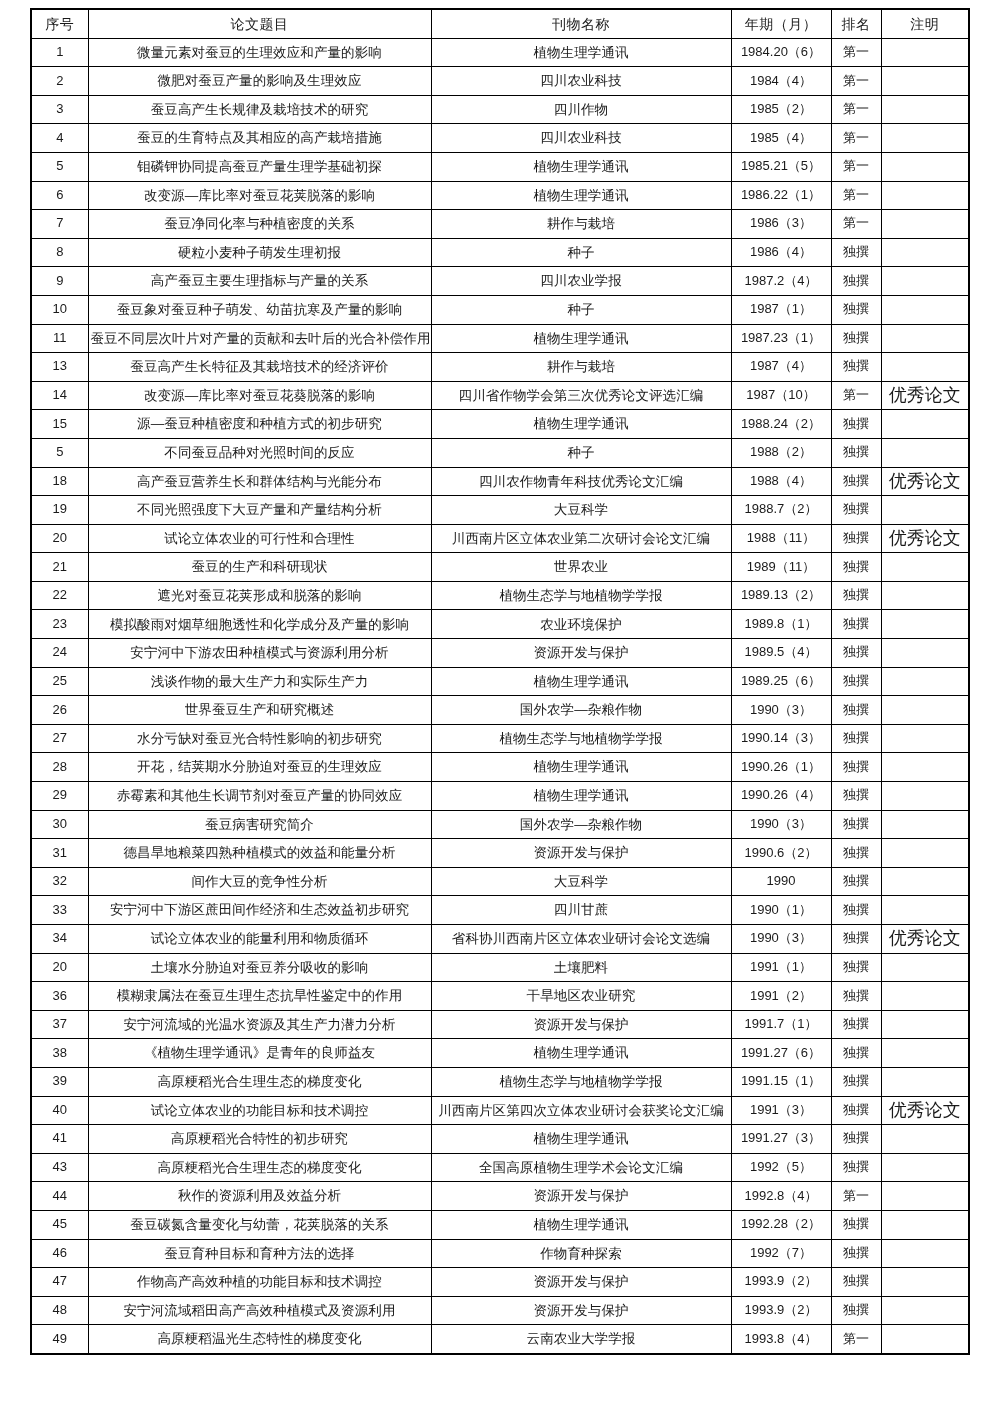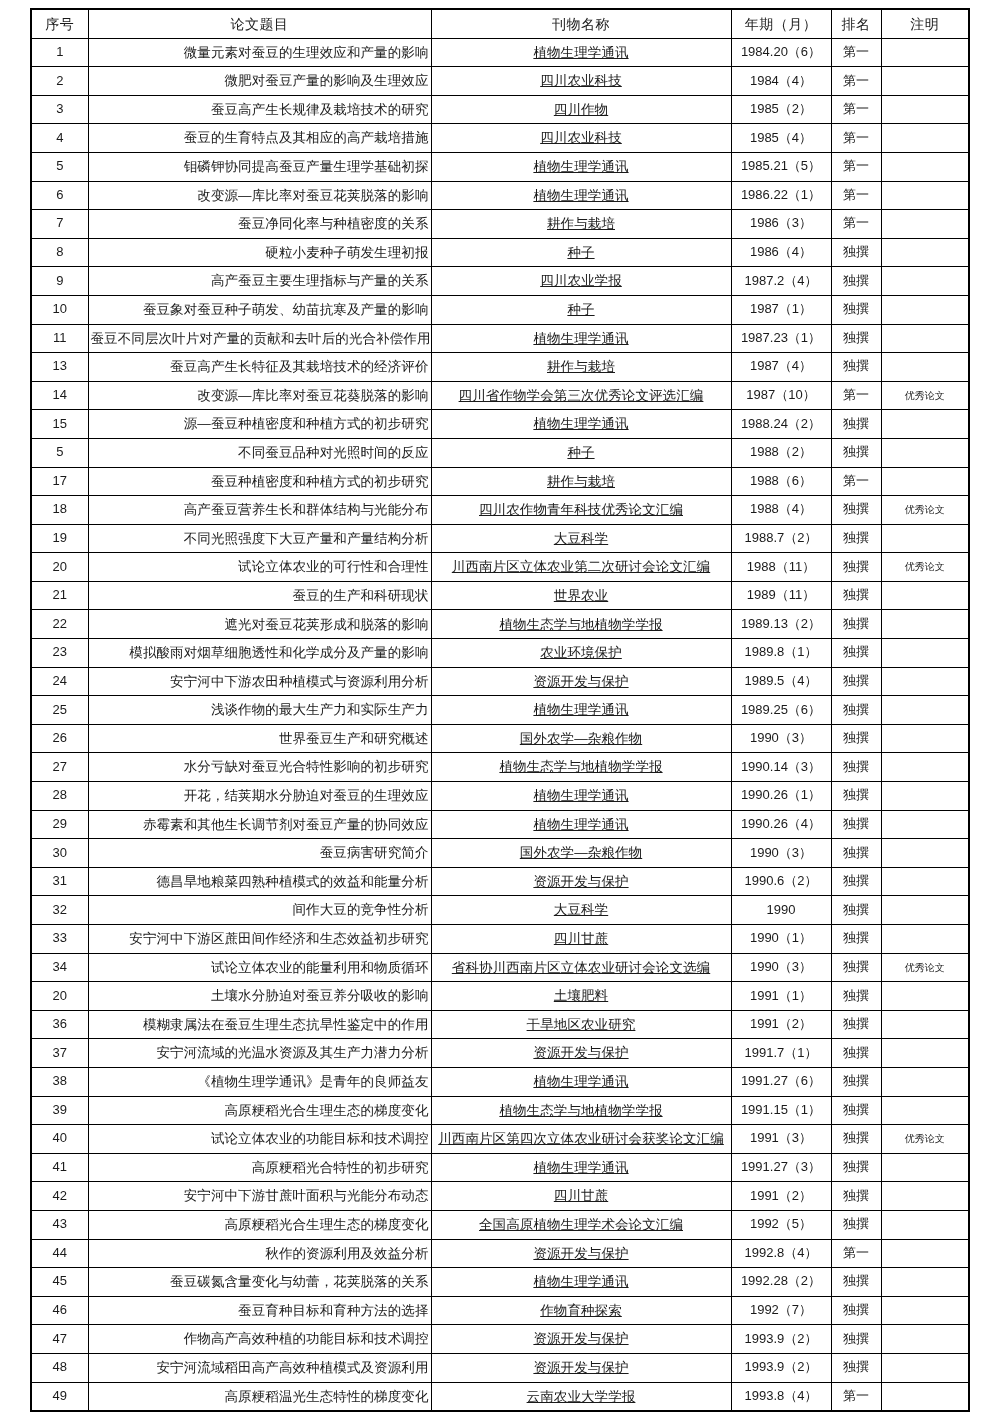--- a/index.html
+++ b/index.html
@@ -57,29 +57,27 @@
     letter-spacing: 0.5px;
   }
   table.paper-table td.cell-index,
   table.paper-table td.cell-year,
   table.paper-table td.cell-rank {
     font-size: 13px;
   }
   table.paper-table td.cell-title {
     font-size: 13.5px;
     letter-spacing: 0.1px;
-    text-align: right;
   }
   table.paper-table td.cell-journal {
     font-size: 13.5px;
     letter-spacing: 0.1px;
-    text-decoration: underline;
   }
   table.paper-table td.cell-note {
-    font-size: 10px;
+    font-size: 18px;
   }
   table.paper-table tr.table-row:last-child th,
   table.paper-table tr.table-row:last-child td {
     border-bottom: 2px solid #000000;
   }
   table.paper-table thead tr th {
     border-top: 2px solid #000000;
   }
 </style>
 </head>
@@ -221,28 +219,20 @@
           </tr>
           <tr class="table-row">
             <td class="cell-index">5</td>
             <td class="cell-title">不同蚕豆品种对光照时间的反应</td>
             <td class="cell-journal">种子</td>
             <td class="cell-year">1988（2）</td>
             <td class="cell-rank">独撰</td>
             <td class="cell-note"></td>
           </tr>
           <tr class="table-row">
-            <td class="cell-index">17</td>
-            <td class="cell-title">蚕豆种植密度和种植方式的初步研究</td>
-            <td class="cell-journal">耕作与栽培</td>
-            <td class="cell-year">1988（6）</td>
-            <td class="cell-rank">第一</td>
-            <td class="cell-note"></td>
-          </tr>
-          <tr class="table-row">
             <td class="cell-index">18</td>
             <td class="cell-title">高产蚕豆营养生长和群体结构与光能分布</td>
             <td class="cell-journal">四川农作物青年科技优秀论文汇编</td>
             <td class="cell-year">1988（4）</td>
             <td class="cell-rank">独撰</td>
             <td class="cell-note">优秀论文</td>
           </tr>
           <tr class="table-row">
             <td class="cell-index">19</td>
             <td class="cell-title">不同光照强度下大豆产量和产量结构分析</td>
@@ -417,28 +407,20 @@
             <td class="cell-journal">川西南片区第四次立体农业研讨会获奖论文汇编</td>
             <td class="cell-year">1991（3）</td>
             <td class="cell-rank">独撰</td>
             <td class="cell-note">优秀论文</td>
           </tr>
           <tr class="table-row">
             <td class="cell-index">41</td>
             <td class="cell-title">高原粳稻光合特性的初步研究</td>
             <td class="cell-journal">植物生理学通讯</td>
             <td class="cell-year">1991.27（3）</td>
-            <td class="cell-rank">独撰</td>
-            <td class="cell-note"></td>
-          </tr>
-          <tr class="table-row">
-            <td class="cell-index">42</td>
-            <td class="cell-title">安宁河中下游甘蔗叶面积与光能分布动态</td>
-            <td class="cell-journal">四川甘蔗</td>
-            <td class="cell-year">1991（2）</td>
             <td class="cell-rank">独撰</td>
             <td class="cell-note"></td>
           </tr>
           <tr class="table-row">
             <td class="cell-index">43</td>
             <td class="cell-title">高原粳稻光合生理生态的梯度变化</td>
             <td class="cell-journal">全国高原植物生理学术会论文汇编</td>
             <td class="cell-year">1992（5）</td>
             <td class="cell-rank">独撰</td>
             <td class="cell-note"></td>

